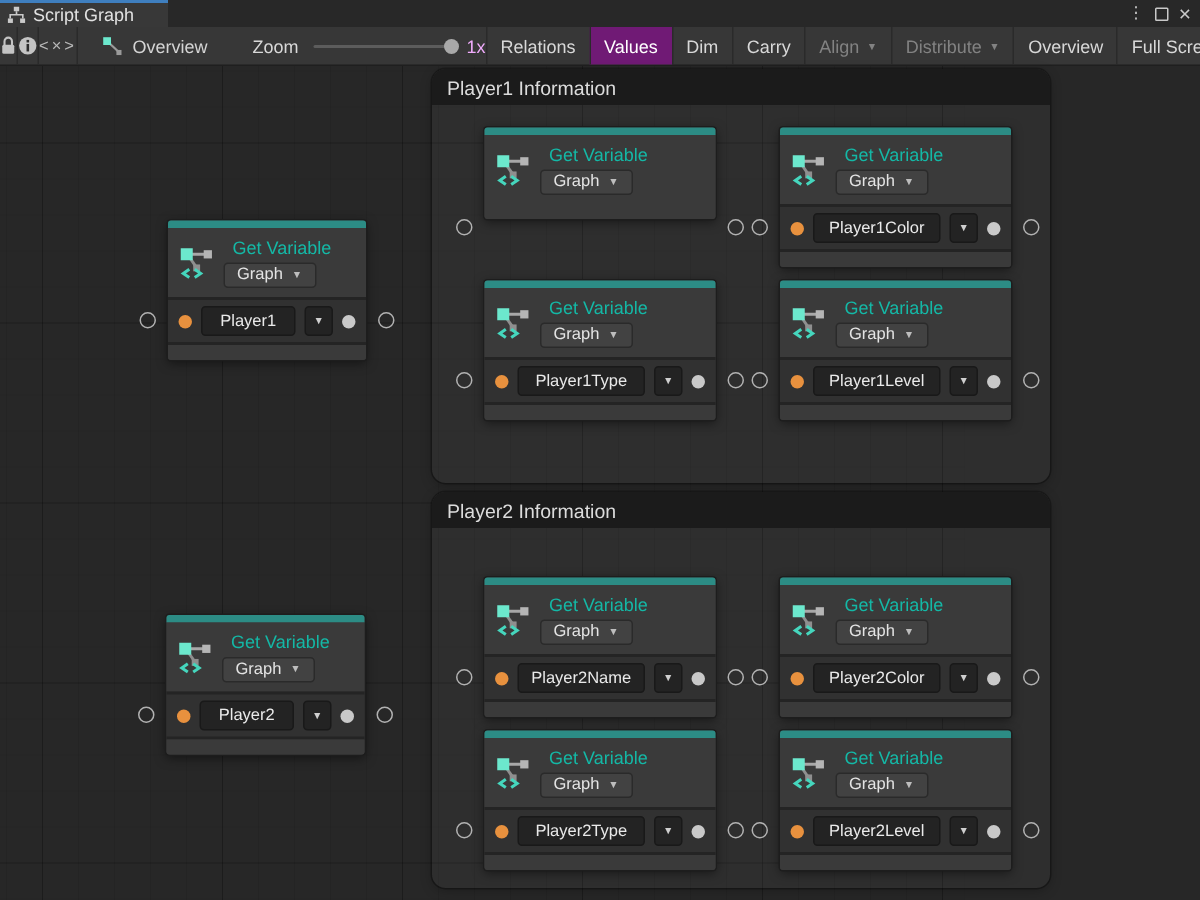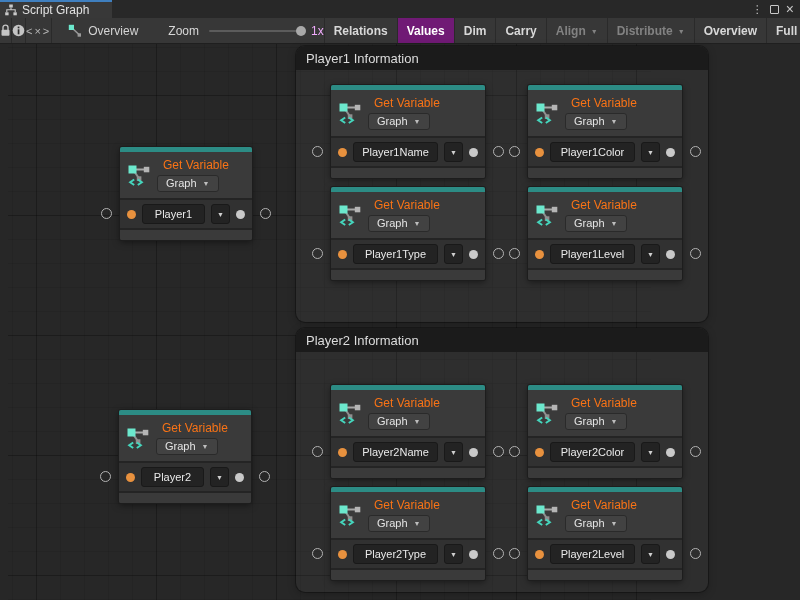--- a/index.html
+++ b/index.html
@@ -19,36 +19,36 @@
   #close-icon { font-size:14px; line-height:1; }
 
   
   #toolbar { height:26px; background:#373737; display:flex; align-items:stretch;
     font-size:12px; color:#d8d8d8; border-bottom:1px solid #1f1f1f; }
   .tbtn { display:flex; align-items:center; justify-content:center;
     padding:0 9px; border-right:1px solid #2a2a2a; white-space:nowrap; }
   .tbtn.square { width:26px; padding:0; }
   .tbtn.wide { width:56px; padding:0; }
   #toolbar-right { margin-left:auto; display:flex; align-items:stretch; }
-  #toolbar-right .tbtn { border-right:none; border-left:1px solid #2a2a2a;font-weight:bold; }
+  #toolbar-right .tbtn { border-right:none; border-left:1px solid #2a2a2a; }
   .tbtn.active { background:#701a75; color:#fff; }
   .tbtn.disabled { color:#828282; }
   .tbtn .dd-caret { font-size:7px; margin-left:5px; color:inherit; transform:translateY(1px); }
   #rotation-wrap { display:flex; align-items:center; gap:6px; margin-left:16px; color:#d4d4d4; }
   #zoom-wrap { display:flex; align-items:center; margin-left:30px; }
   #zoom-track { position:relative; width:92px; height:2px; background:#5c5c5c;
     margin-left:10px; border-radius:1px; }
   #zoom-knob { position:absolute; right:-5px; top:-4px; width:10px; height:10px;
     border-radius:50%; background:#a9a9a9; }
   #zoom-value { margin-left:10px; color:#f0abfc; }
   .lock-glyph, .info-glyph { display:flex; }
   #code-toggle-label { color:#b9b9b9; font-size:11px; letter-spacing:2px; }
 
   
-  #canvas { position:absolute; left:8px; top:44px; width:643px; height:556px;
+  #canvas { position:absolute; left:0; top:44px; width:643px; height:556px;
     background-color:#272727;
     background-image:
       linear-gradient(rgba(0,0,0,0.22) 1px, transparent 1px),
       linear-gradient(90deg, rgba(0,0,0,0.22) 1px, transparent 1px),
       linear-gradient(rgba(0,0,0,0.07) 1px, transparent 1px),
       linear-gradient(90deg, rgba(0,0,0,0.07) 1px, transparent 1px);
     background-size:120px 120px, 120px 120px, 24px 24px, 24px 24px;
     background-position:0 51px, 28px 0, 0 3px, 4px 0; }
 
   
@@ -59,21 +59,21 @@
     color:#dcdcdc; font-size:13px; }
 
   
   .node { position:absolute; background:#3a3a3a; border-radius:2px;
     box-shadow:0 0 0 1px #1d1d1d, 0 2px 7px rgba(0,0,0,0.5); }
   .node-accent { height:5px; border-radius:2px 2px 0 0; }
   .node-header { height:46px; display:flex; align-items:center; gap:6px;
     padding:0 8px 0 7px; background:#3a3a3a; }
   .node-icon { flex:0 0 auto; }
   .hdr-col { display:flex; flex-direction:column; align-items:flex-start; gap:3px; }
-  .node-title { font-size:12px; color:#f97316; line-height:13px; padding-left:6px; }
+  .node-title { font-size:12px; color:#14b8a6; line-height:13px; padding-left:6px; }
   .graph-chip { display:flex; align-items:center; gap:6px; background:#424242;
     border:1px solid #2a2a2a; border-radius:3px; padding:1px 8px 2px 8px;
     font-size:11px; color:#e4e4e4; }
   .graph-chip .chip-caret { font-size:7px; color:#bdbdbd; transform:translateY(1px); }
   .node-body { height:32px; background:#313131; border-top:2px solid #242424;
     border-bottom:2px solid #242424; display:flex; align-items:center;
     padding:0 7px; gap:6px; }
   .port { width:9px; height:9px; border-radius:50%; flex:0 0 auto; }
   .var-select { flex:1 1 auto; height:20px; background:#232323; border:1px solid #191919;
     border-radius:3px; color:#eaeaea; font-size:11px; display:flex;
@@ -232,26 +232,20 @@
     <path d="M10.8 16.5 L14.8 19.3 L10.8 22" stroke="#45d6bd" stroke-width="2" fill="none"></path>
   </svg>
           <div class="hdr-col">
             <div class="node-title">Get Variable</div>
             <div class="graph-chip">
               <span>Graph</span>
               <span class="chip-caret">▼</span>
             </div>
           </div>
         </div>
-        <div class="node-body">
-          <div class="port in" style="background: rgb(232, 145, 62);"></div>
-          <div class="var-select">Player1Name</div>
-          <div class="var-caret">▼</div>
-          <div class="port out" style="background: rgb(201, 201, 201);"></div>
-        </div>
         <div class="node-footer"></div>
         <div class="outer-port left"></div>
         <div class="outer-port right"></div>
       </div>
       <div class="node" style="left: 520px; top: 41px; width: 154px;">
         <div class="node-accent" style="background: rgb(44, 140, 133);"></div>
         <div class="node-header">
           <svg class="node-icon" width="24" height="24" viewBox="0 0 24 24">
     <line x1="6" y1="6.5" x2="19" y2="6.5" stroke="#a8a8a8" stroke-width="2"></line>
     <line x1="5.5" y1="6" x2="11.8" y2="15" stroke="#8f8f8f" stroke-width="2"></line>

